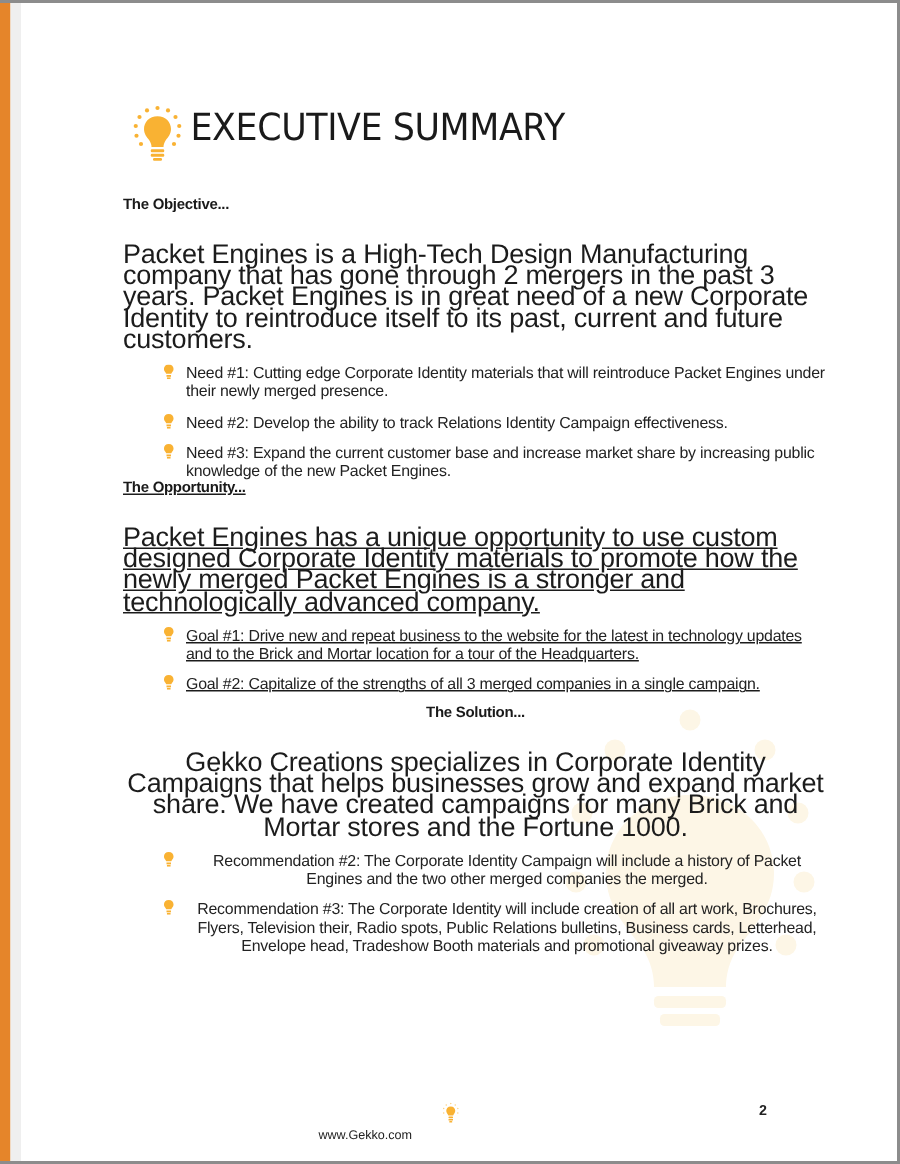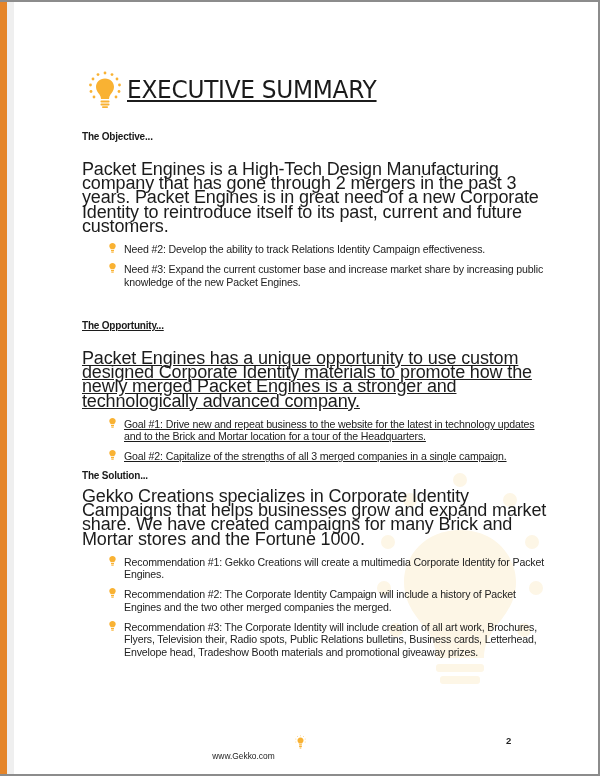--- a/index.html
+++ b/index.html
@@ -12,21 +12,21 @@
     .page-frame {
       position: absolute; left: 0; top: 0; width: 600px; height: 776px;
       box-sizing: border-box;
       border-top: 2px solid #8c8c8c;
       border-right: 2px solid #8c8c8c;
       border-bottom: 2px solid #8c8c8c;
     }
     .orange-bar { position: absolute; left: 0; top: 0; width: 7px; height: 776px; background: #e5852a; }
     .gray-strip { position: absolute; left: 7px; top: 2px; width: 7px; height: 772px; background: #efefef; }
     .watermark { position: absolute; left: 370px; top: 470px; width: 180px; height: 220px; }
-    .title-row { position: absolute; left: 88px; top: 70px; height: 40px; display: flex; align-items: center; text-decoration: underline; }
+    .title-row { position: absolute; left: 88px; top: 70px; height: 40px; display: flex; align-items: flex-start; }
     .title-icon { width: 34px; height: 38px; margin-right: 5px; }
     .title {
       font-family: "DejaVu Sans", sans-serif; font-size: 25px; font-weight: normal;
       letter-spacing: -0.3px; color: #1a1a1a; margin: 0; line-height: 30px;
       transform: scaleX(0.93); transform-origin: left center;
     }
     .section { position: absolute; left: 82px; width: 470px; }
     .section-head {
       font-size: 10px; font-weight: bold; color: #1a1a1a; margin: 0; line-height: 16px;
       letter-spacing: -0.2px;
@@ -91,20 +91,28 @@
 <div class="section" style="top:129px;">
   <h2 class="section-head">The Objective...</h2>
   <p class="para" style="margin-top:17px;">Packet Engines is a High-Tech Design Manufacturing company that has gone through 2 mergers in the past 3 years. Packet Engines is in great need of a new Corporate Identity to reintroduce itself to its past, current and future customers.</p>
   <ul class="bullets" style="margin-top:10px;">
     <li class="bullet" style="margin-bottom:8px;">
       <svg class="bullet-icon" viewBox="0 0 7 10">
           <path fill="#f9b233" d="M3.5 0 C1.5 0 0.3 1.4 0.3 3 C0.3 4.4 1.3 5 1.8 6.2 L5.2 6.2 C5.7 5 6.7 4.4 6.7 3 C6.7 1.4 5.5 0 3.5 0 Z"></path>
           <rect x="2" y="7" width="3" height="1.2" fill="#f9b233"></rect>
           <rect x="2.3" y="8.6" width="2.4" height="1.1" fill="#f9b233"></rect>
         </svg>
+      <span>Need #1: Cutting edge Corporate Identity materials that will reintroduce Packet Engines under their newly merged presence.</span>
+    </li>
+    <li class="bullet" style="margin-bottom:8px;">
+      <svg class="bullet-icon" viewBox="0 0 7 10">
+          <path fill="#f9b233" d="M3.5 0 C1.5 0 0.3 1.4 0.3 3 C0.3 4.4 1.3 5 1.8 6.2 L5.2 6.2 C5.7 5 6.7 4.4 6.7 3 C6.7 1.4 5.5 0 3.5 0 Z"></path>
+          <rect x="2" y="7" width="3" height="1.2" fill="#f9b233"></rect>
+          <rect x="2.3" y="8.6" width="2.4" height="1.1" fill="#f9b233"></rect>
+        </svg>
       <span>Need #2: Develop the ability to track Relations Identity Campaign effectiveness.</span>
     </li>
     <li class="bullet">
       <svg class="bullet-icon" viewBox="0 0 7 10">
           <path fill="#f9b233" d="M3.5 0 C1.5 0 0.3 1.4 0.3 3 C0.3 4.4 1.3 5 1.8 6.2 L5.2 6.2 C5.7 5 6.7 4.4 6.7 3 C6.7 1.4 5.5 0 3.5 0 Z"></path>
           <rect x="2" y="7" width="3" height="1.2" fill="#f9b233"></rect>
           <rect x="2.3" y="8.6" width="2.4" height="1.1" fill="#f9b233"></rect>
         </svg>
       <span>Need #3: Expand the current customer base and increase market share by increasing public knowledge of the new Packet Engines.</span>
     </li>
@@ -127,32 +135,24 @@
       <svg class="bullet-icon" viewBox="0 0 7 10">
           <path fill="#f9b233" d="M3.5 0 C1.5 0 0.3 1.4 0.3 3 C0.3 4.4 1.3 5 1.8 6.2 L5.2 6.2 C5.7 5 6.7 4.4 6.7 3 C6.7 1.4 5.5 0 3.5 0 Z"></path>
           <rect x="2" y="7" width="3" height="1.2" fill="#f9b233"></rect>
           <rect x="2.3" y="8.6" width="2.4" height="1.1" fill="#f9b233"></rect>
         </svg>
       <span>Goal #2: Capitalize of the strengths of all 3 merged companies in a single campaign.</span>
     </li>
   </ul>
 </div>
 
-<div class="section" style="top:468px;">
+<div class="section" style="top:468px;text-align:center;">
   <h2 class="section-head">The Solution...</h2>
-  <p class="para" style="margin-top:5px;">Gekko Creations specializes in Corporate Identity Campaigns that helps businesses grow and expand market share. We have created campaigns for many Brick and Mortar stores and the Fortune 1000.</p>
+  <p class="para" style="margin-top:17px;">Gekko Creations specializes in Corporate Identity Campaigns that helps businesses grow and expand market share. We have created campaigns for many Brick and Mortar stores and the Fortune 1000.</p>
   <ul class="bullets" style="margin-top:10px;">
-    <li class="bullet" style="margin-bottom:8px;">
-      <svg class="bullet-icon" viewBox="0 0 7 10">
-          <path fill="#f9b233" d="M3.5 0 C1.5 0 0.3 1.4 0.3 3 C0.3 4.4 1.3 5 1.8 6.2 L5.2 6.2 C5.7 5 6.7 4.4 6.7 3 C6.7 1.4 5.5 0 3.5 0 Z"></path>
-          <rect x="2" y="7" width="3" height="1.2" fill="#f9b233"></rect>
-          <rect x="2.3" y="8.6" width="2.4" height="1.1" fill="#f9b233"></rect>
-        </svg>
-      <span>Recommendation #1: Gekko Creations will create a multimedia Corporate Identity for Packet Engines.</span>
-    </li>
     <li class="bullet" style="margin-bottom:8px;">
       <svg class="bullet-icon" viewBox="0 0 7 10">
           <path fill="#f9b233" d="M3.5 0 C1.5 0 0.3 1.4 0.3 3 C0.3 4.4 1.3 5 1.8 6.2 L5.2 6.2 C5.7 5 6.7 4.4 6.7 3 C6.7 1.4 5.5 0 3.5 0 Z"></path>
           <rect x="2" y="7" width="3" height="1.2" fill="#f9b233"></rect>
           <rect x="2.3" y="8.6" width="2.4" height="1.1" fill="#f9b233"></rect>
         </svg>
       <span>Recommendation #2: The Corporate Identity Campaign will include a history of Packet Engines and the two other merged companies the merged.</span>
     </li>
     <li class="bullet">
       <svg class="bullet-icon" viewBox="0 0 7 10">

